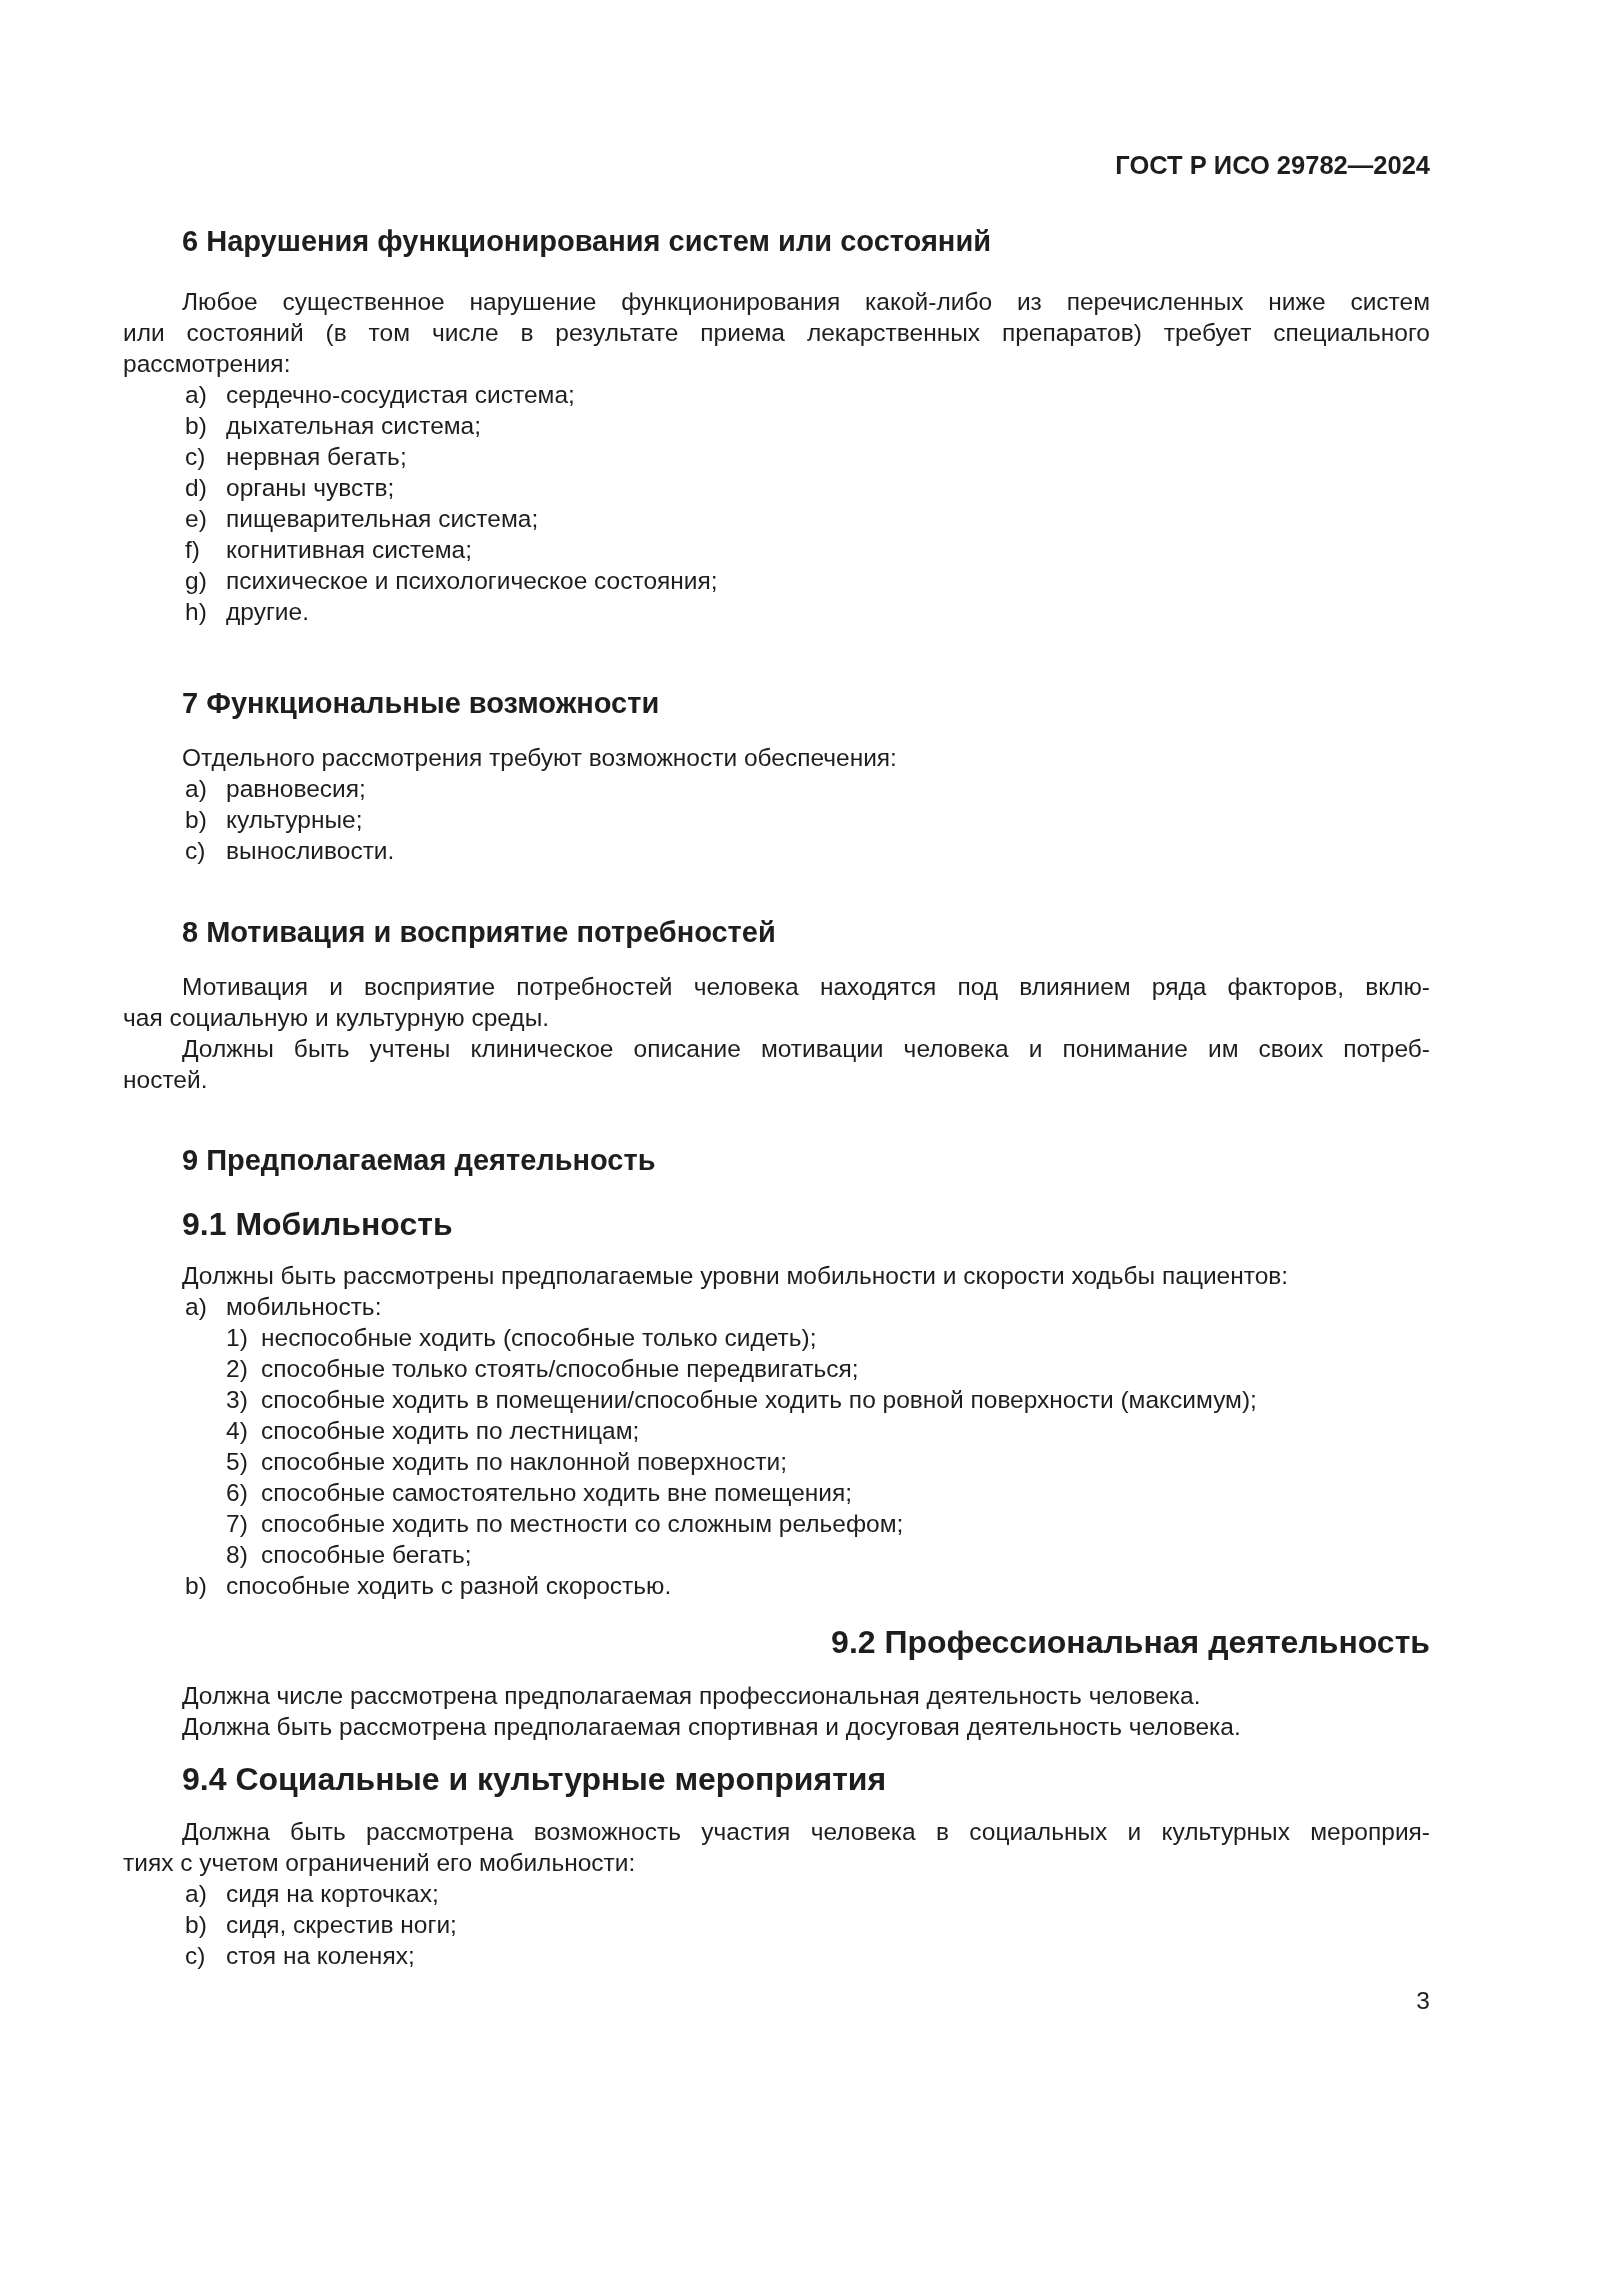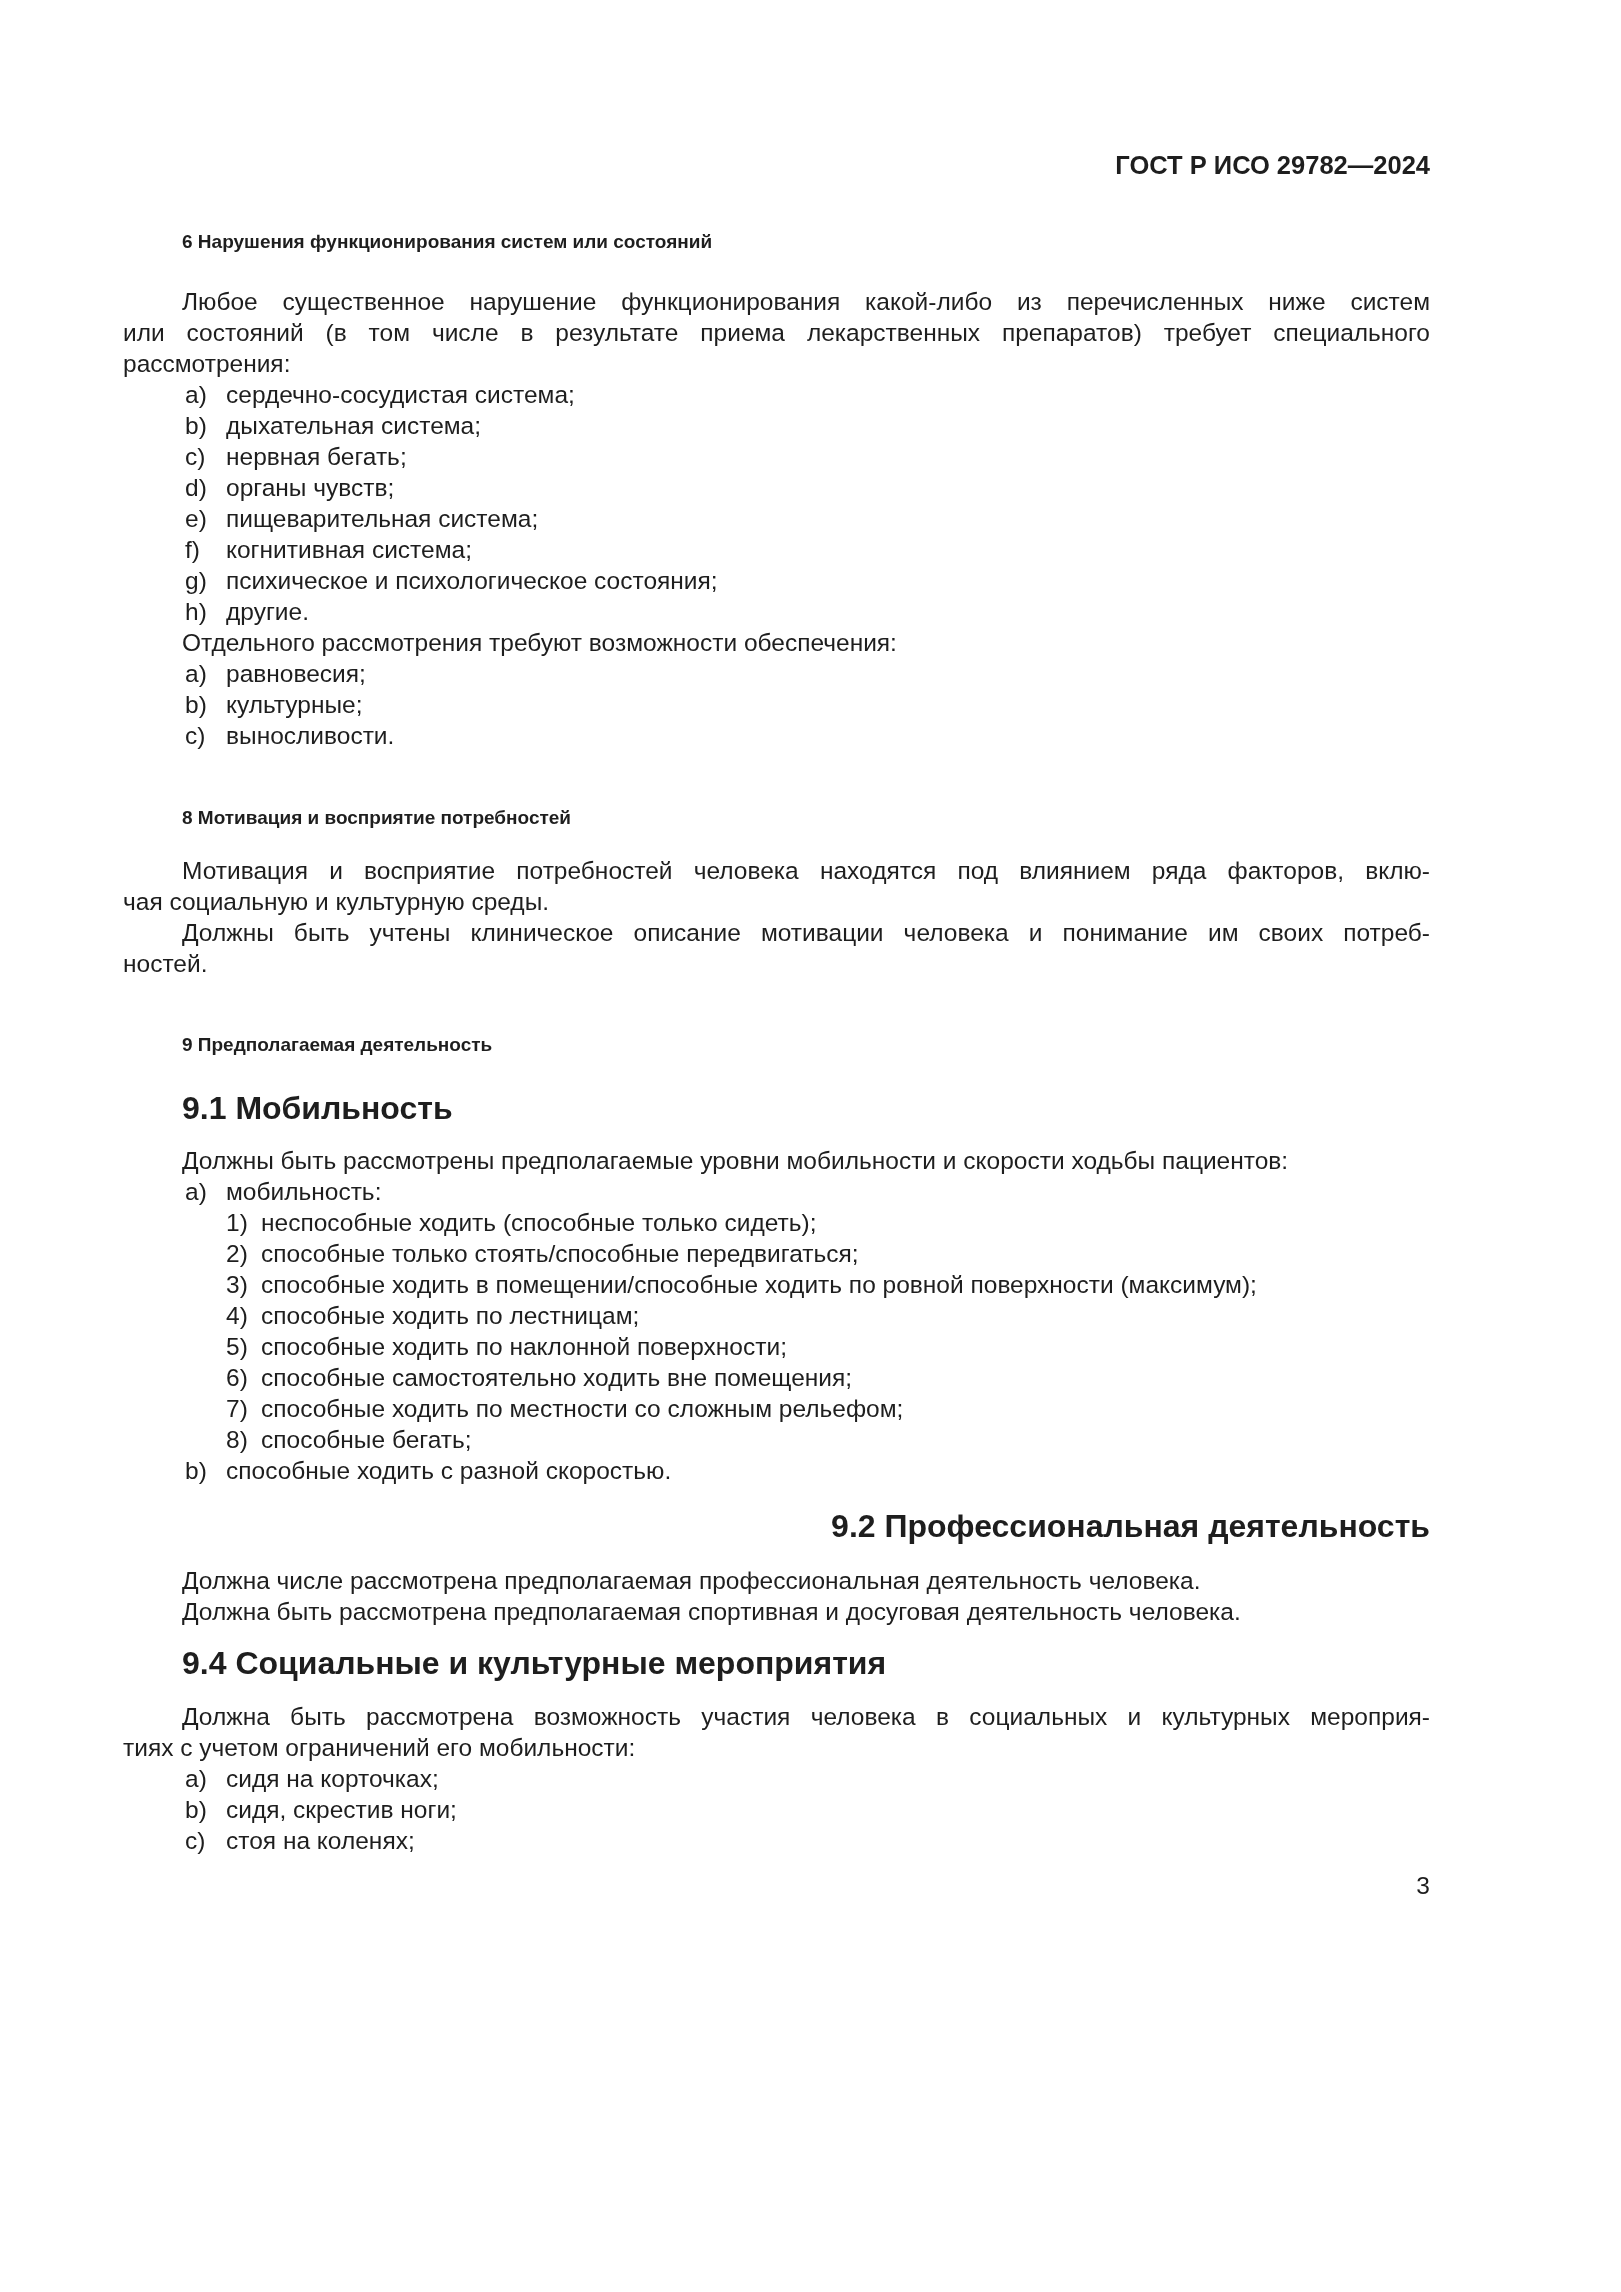--- a/index.html
+++ b/index.html
@@ -15,21 +15,21 @@
     position:absolute;left:0;top:0;width:1474px;height:2293px;background:#ffffff;
   }
   .content{
     position:absolute;left:123px;top:150px;width:1307px;
     font-size:24.5px;line-height:31px;
   }
   .doc-header{
     text-align:right;font-weight:bold;font-size:25.5px;line-height:31px;
   }
   .h1{
-    font-size:19px;line-height:35px;font-weight:bold;
+    font-size:29px;line-height:35px;font-weight:bold;
     margin:51px 0 23.5px 59px;
   }
   .h1.h1-6{margin-top:43px;margin-bottom:26.5px;}
   .h1.h1-7{margin-top:59px;margin-bottom:21.6px;}
   .h1.h1-8{margin-top:49px;margin-bottom:20.6px;}
   .h1.h1-9{margin-top:48px;margin-bottom:0;}
   .h2{
     font-size:32px;line-height:31px;font-weight:bold;
     margin:19.6px 0 20.6px 59px;
   }
@@ -63,20 +63,21 @@
 
     <div class="ln li1"><span class="mk">a)</span><span>сердечно-сосудистая система;</span></div>
     <div class="ln li1"><span class="mk">b)</span><span>дыхательная система;</span></div>
     <div class="ln li1"><span class="mk">c)</span><span>нервная бегать;</span></div>
     <div class="ln li1"><span class="mk">d)</span><span>органы чувств;</span></div>
     <div class="ln li1"><span class="mk">e)</span><span>пищеварительная система;</span></div>
     <div class="ln li1"><span class="mk">f)</span><span>когнитивная система;</span></div>
     <div class="ln li1"><span class="mk">g)</span><span>психическое и психологическое состояния;</span></div>
     <div class="ln li1"><span class="mk">h)</span><span>другие.</span></div>
 
+    <div class="h1 h1-7">7 Функциональные возможности</div>
     <div class="ln ind">Отдельного рассмотрения требуют возможности обеспечения:</div>
     <div class="ln li1"><span class="mk">a)</span><span>равновесия;</span></div>
     <div class="ln li1"><span class="mk">b)</span><span>культурные;</span></div>
     <div class="ln li1"><span class="mk">c)</span><span>выносливости.</span></div>
 
     <div class="h1 h1-8">8 Мотивация и восприятие потребностей</div>
     <div class="ln ind jfull">Мотивация и восприятие потребностей человека находятся под влиянием ряда факторов, вклю-</div>
     <div class="ln">чая социальную и культурную среды.</div>
     <div class="ln ind jfull">Должны быть учтены клиническое описание мотивации человека и понимание им своих потреб-</div>
     <div class="ln">ностей.</div>

